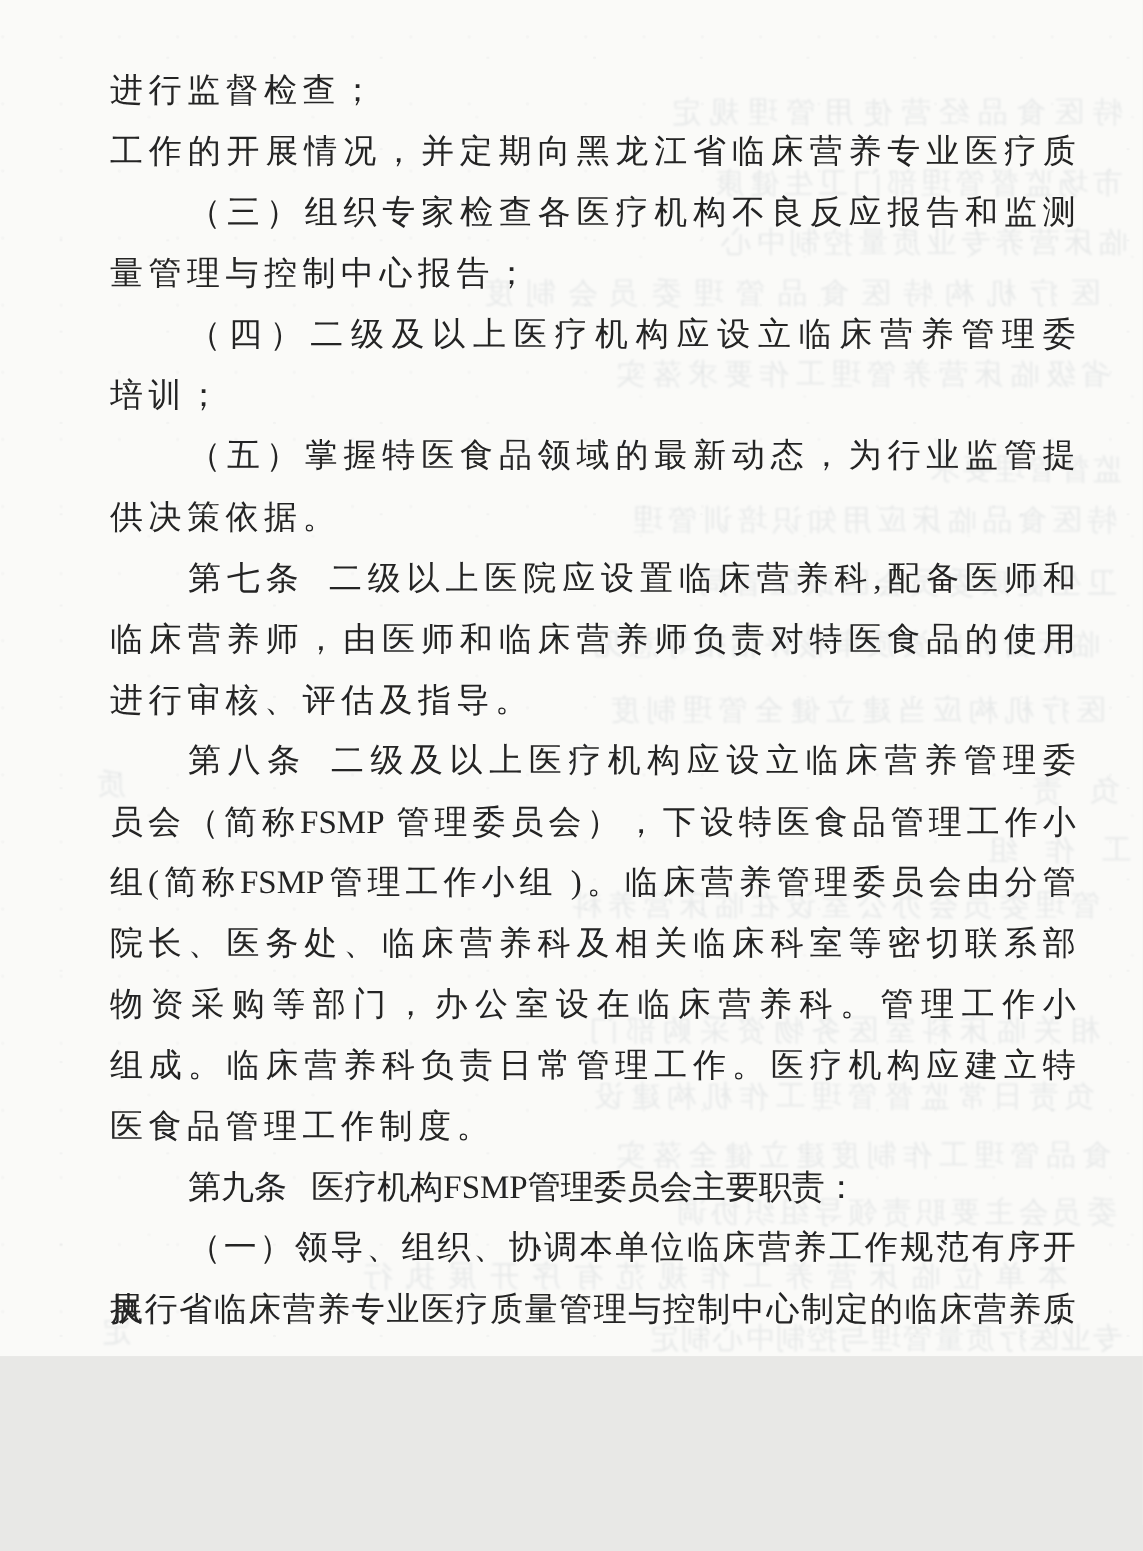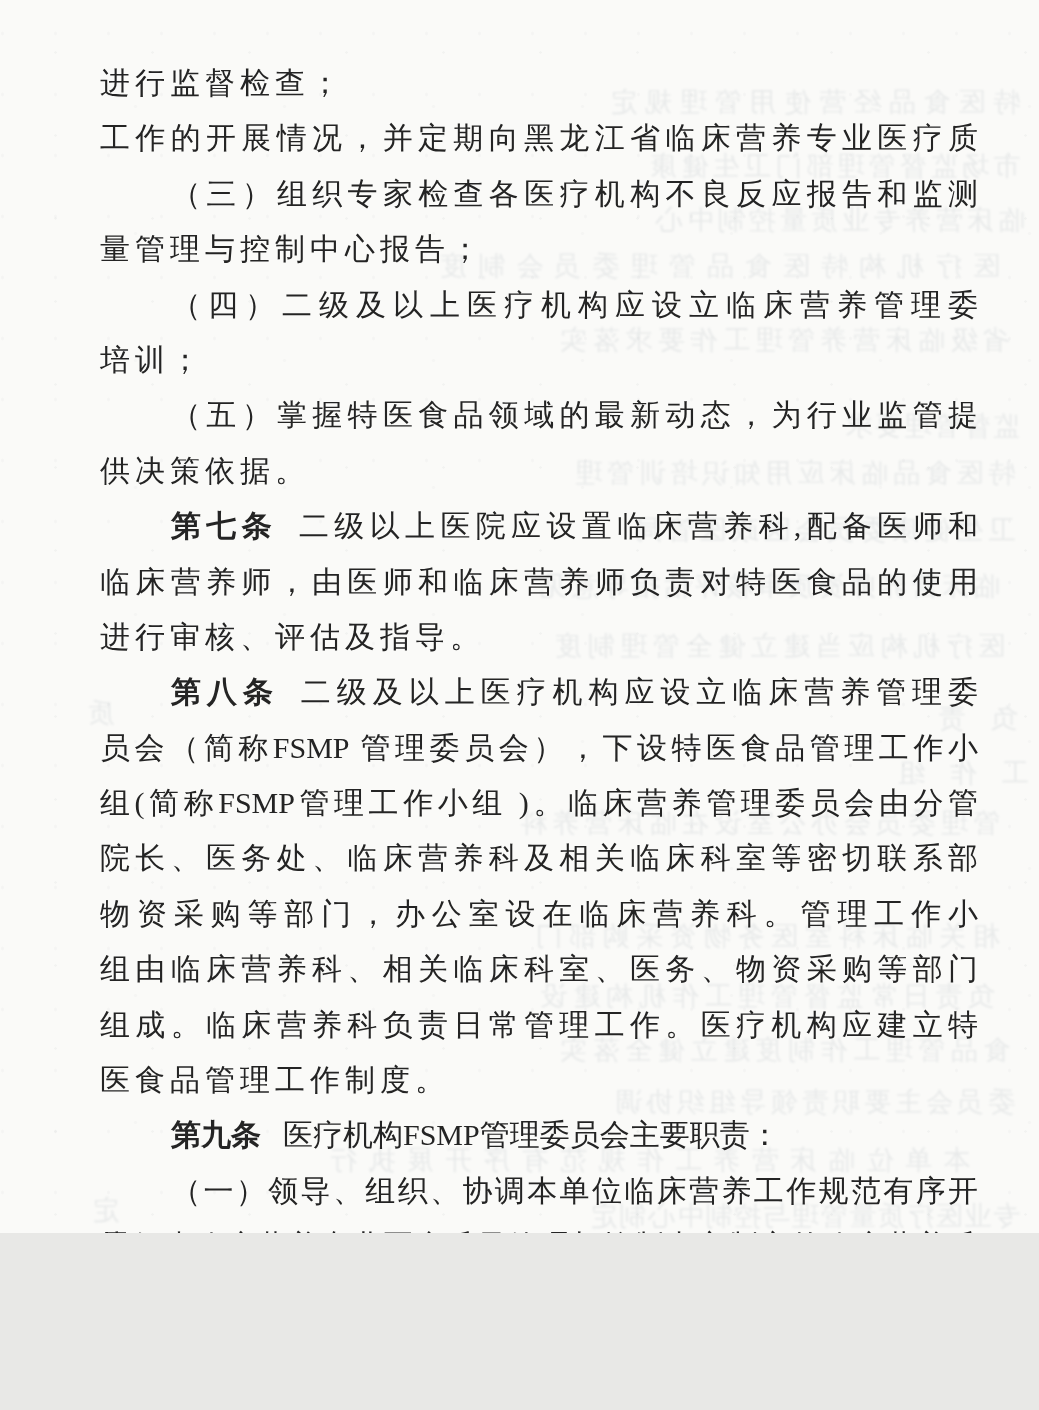--- a/index.html
+++ b/index.html
@@ -28,21 +28,21 @@
   .line{
     height:55.4px;line-height:55.4px;font-size:30px;
     letter-spacing:5px;white-space:nowrap;
   }
   .line.fill{
     text-align:justify;text-align-last:justify;
     letter-spacing:0;white-space:normal;
   }
   .line.indent{text-indent:71px;}
   .line.tight{letter-spacing:0;}
-  .b{font-weight:700;margin-right:22px;}
+  .b{font-weight:400;margin-right:22px;}
   .page-num{
     position:absolute;left:134px;top:1348px;
     font-size:26px;letter-spacing:2px;word-spacing:10px;color:#2c2c2c;
   }
   
   .ghost{
     position:absolute;height:36px;line-height:36px;
     font-size:27px;color:#74828e;opacity:.13;
     transform:scaleX(-1);filter:blur(1.1px);
     text-align:justify;text-align-last:justify;
@@ -100,21 +100,20 @@
     </div>
     <div class="line fill">临床营养师，由医师和临床营养师负责对特医食品的使用</div>
     <div class="line">进行审核、评估及指导。</div>
     <div class="line fill indent">
       <span class="b">第八条</span><span>二级及以上医疗机构应设立临床营养管理委</span>
     </div>
     <div class="line fill">员会（简称FSMP 管理委员会），下设特医食品管理工作小</div>
     <div class="line fill">组(简称FSMP管理工作小组 )。临床营养管理委员会由分管</div>
     <div class="line fill">院长、医务处、临床营养科及相关临床科室等密切联系部</div>
     <div class="line fill">物资采购等部门，办公室设在临床营养科。管理工作小</div>
-    <div class="line fill">组由临床营养科、相关临床科室、医务、物资采购等部门</div>
     <div class="line fill">组成。临床营养科负责日常管理工作。医疗机构应建立特</div>
     <div class="line">医食品管理工作制度。</div>
     <div class="line indent tight">
       <span class="b">第九条</span><span>医疗机构FSMP管理委员会主要职责：</span>
     </div>
     <div class="line fill indent tight">（一）领导、组织、协调本单位临床营养工作规范有序开展，</div>
     <div class="line fill tight">执行省临床营养专业医疗质量管理与控制中心制定的临床营养质</div>
   </div>
 
   <div class="page-num">— 14 —</div>

